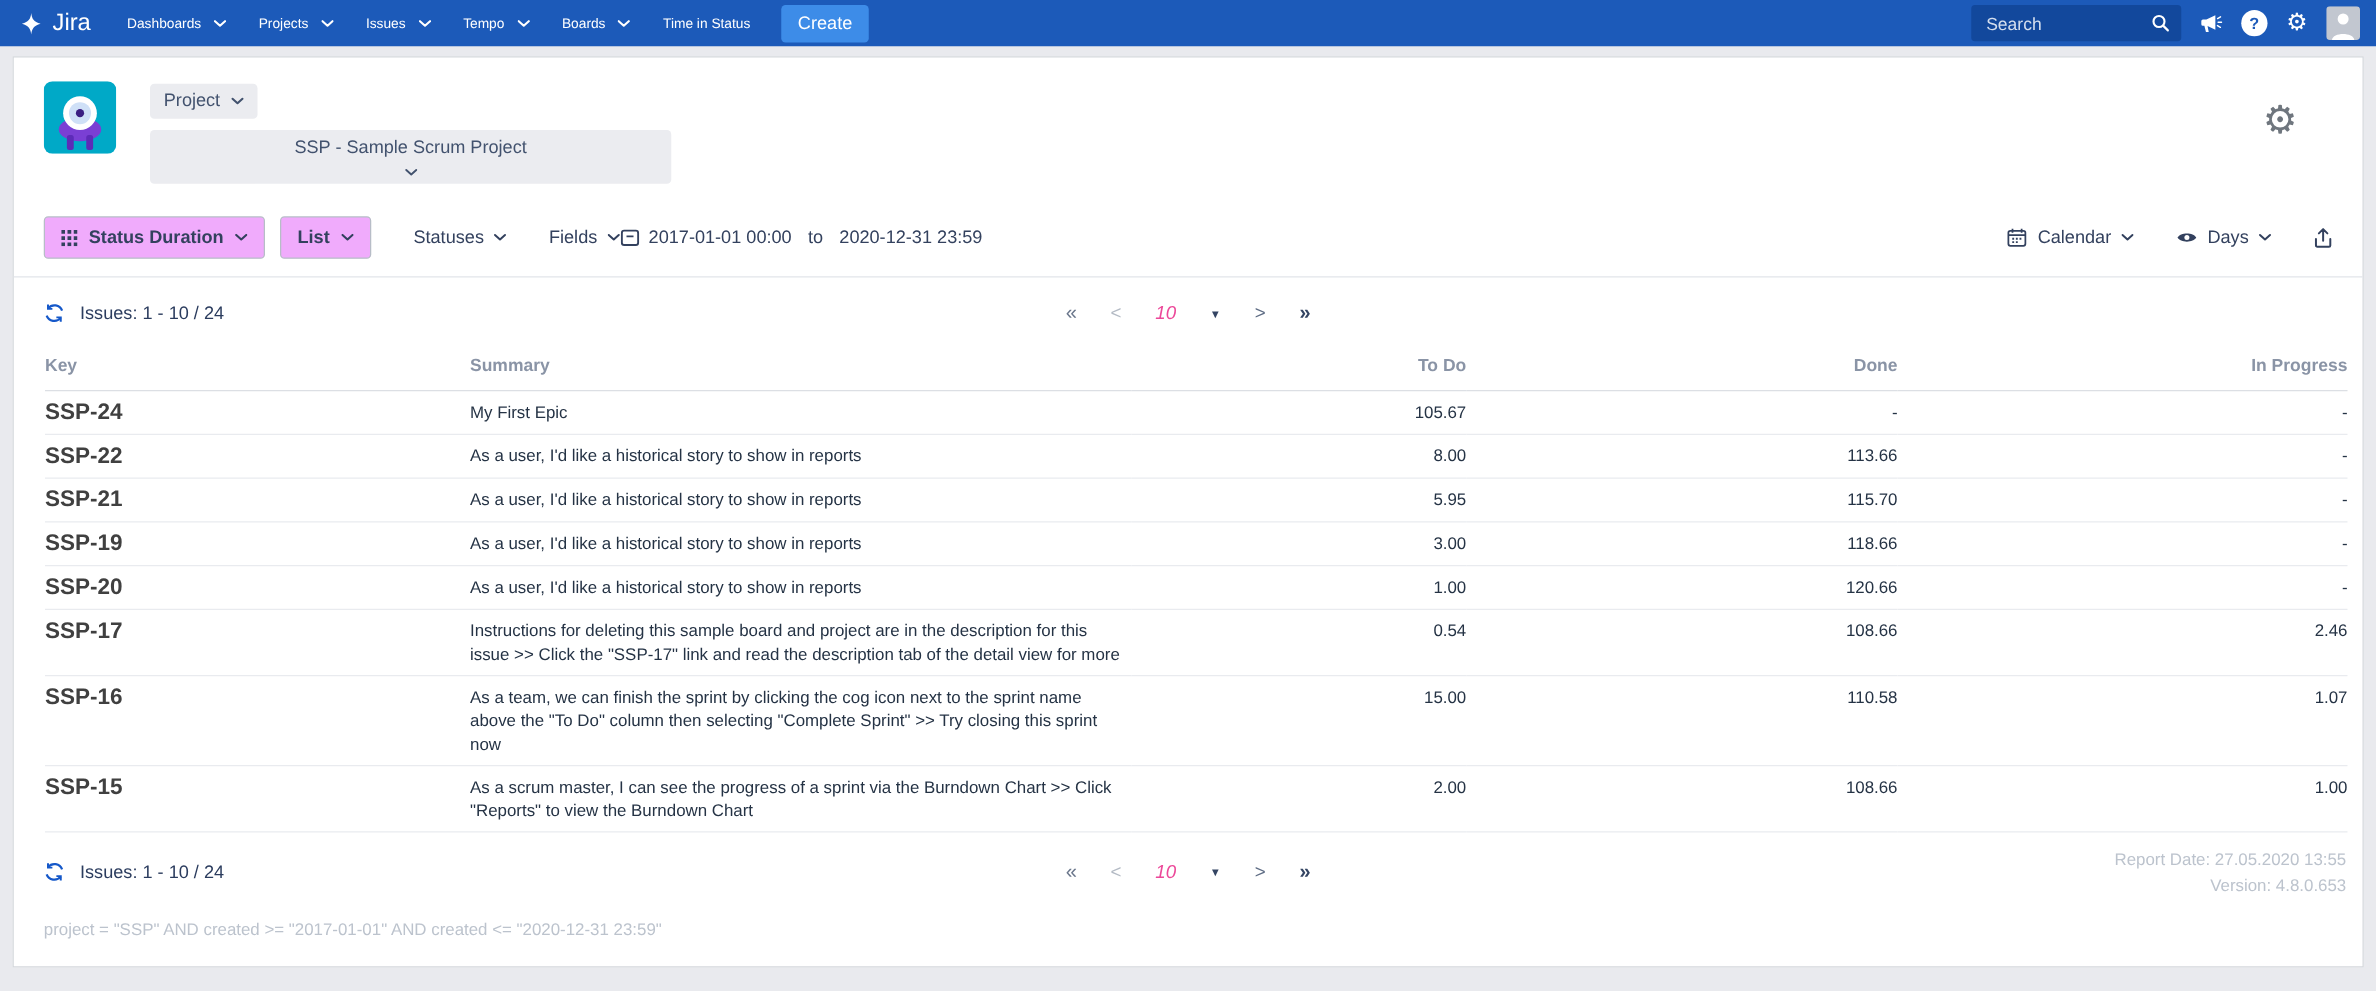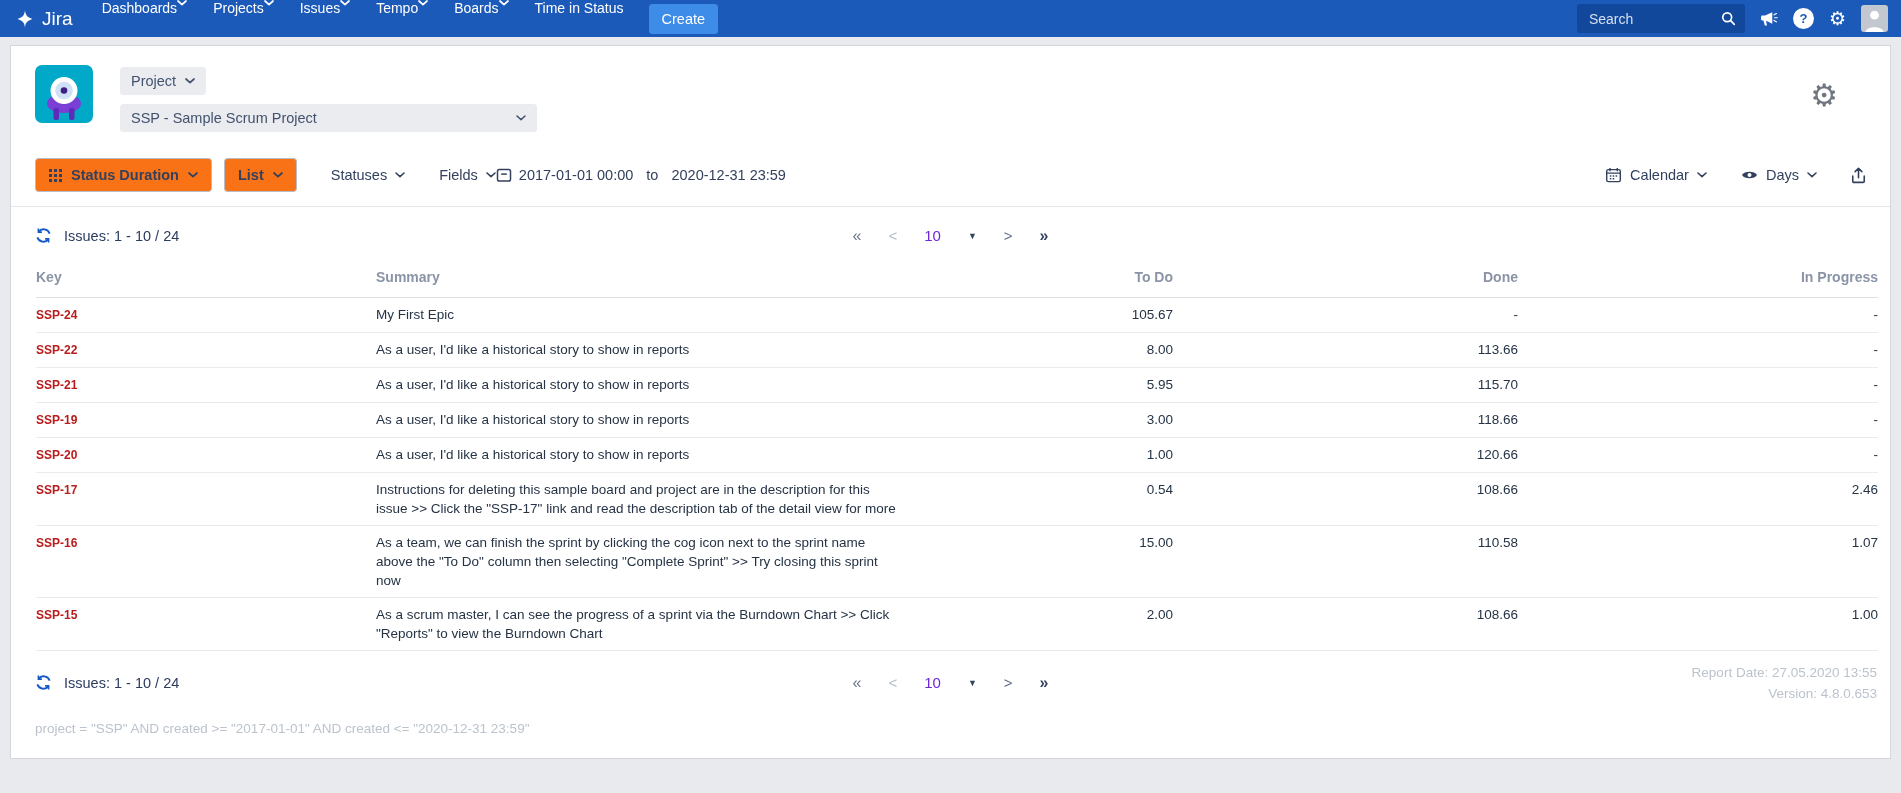--- a/index.html
+++ b/index.html
@@ -9,21 +9,21 @@
     background:#e9eaee;
     width:1901px; height:793px; overflow:hidden;
     color:#2b3c5e;
   }
   
   .topnav {
     height:37px; background:#1c5ab9; color:#fff;
     display:flex; align-items:center; padding:0 13px;
   }
   .brand { display:flex; align-items:center; gap:7px; font-size:19px; margin:0 16px 0 2px; cursor:pointer; }
-  .nav-item { display:flex; align-items:flex-start; gap:0; font-size:14px; padding:0 13px; height:100%; cursor:pointer; white-space:nowrap; }
+  .nav-item { display:flex; align-items:center; gap:10px; font-size:11px; padding:0 13px; height:100%; cursor:pointer; white-space:nowrap; }
   .create-btn {
     background:#3d8ce8; color:#fff; border:none; font-family:inherit;
     font-size:14.5px; padding:7px 13px; border-radius:3.5px; margin-left:12px; cursor:pointer;
   }
   .nav-right { margin-left:auto; display:flex; align-items:center; gap:15px; }
   .search-box {
     background:#12489c; border-radius:3px; height:29px; width:168px;
     display:flex; align-items:center; padding:0 9px 0 10px;
   }
   .search-box input {
@@ -44,31 +44,31 @@
 
   
   .project-row { display:flex; align-items:flex-start; padding:19px 24px 0 24px; position:relative; }
   .project-avatar { width:58px; height:58px; flex:0 0 auto; }
   .project-col { display:flex; flex-direction:column; gap:9px; margin-left:27px; padding-top:2px; }
   .chip {
     background:#ebecf0; color:#42526e; font-size:14.5px; border:none; font-family:inherit;
     border-radius:3.5px; padding:6px 11px; display:inline-flex; align-items:center; gap:9px;
     cursor:pointer; width:fit-content;
   }
-  .project-select { width:417px; justify-content:space-between; }
+  .project-select { width:417px; justify-content:space-between;flex-direction:column; }
   .page-gear {
     position:absolute; right:52px; top:34px; color:#6f767e; font-size:31px; line-height:1; cursor:pointer;
   }
 
   
   .toolbar {
     display:flex; align-items:center; padding:26px 24px 14px; border-bottom:1px solid #e2e5ea;
   }
   .btn-outline {
-    border:1px solid #b7bdc7; background:#f97316; border-radius:3.5px; font-family:inherit;
+    border:1px solid #b7bdc7; background:#f0abfc; border-radius:3.5px; font-family:inherit;
     font-weight:bold; color:#33415e; font-size:14.5px; padding:8px 13px;
     display:flex; align-items:center; gap:9px; cursor:pointer;
   }
   .plain-dd { display:flex; align-items:center; gap:8px; color:#33415e; font-size:14.5px; cursor:pointer; }
   .tb-left { display:flex; align-items:center; gap:12px; }
   .tb-left .plain-dd { margin-left:22px; }
   .tb-center { flex:1; display:flex; justify-content:flex-start; align-items:center; gap:7px; color:#33415e; font-size:14.5px; cursor:pointer; }
   .tb-center .sep-word { margin:0 6px; }
   .tb-right { display:flex; align-items:center; gap:34px; color:#33415e; }
 
@@ -76,37 +76,37 @@
   .issues-bar { position:relative; display:flex; align-items:center; padding:17px 24px 0; height:40px; }
   .issues-label { margin-left:12px; font-size:14.5px; color:#2b3c5e; }
   .refresh { color:#1558c9; display:flex; align-items:center; cursor:pointer; }
   .pagination {
     position:absolute; left:50%; transform:translateX(-50%);
     display:flex; align-items:center; gap:27px; font-size:15px; user-select:none;
   }
   .pg { cursor:pointer; color:#42526e; }
   .pg.first { color:#6b778c; font-size:16px; }
   .pg.prev  { color:#b3bac4; }
-  .pg.size  { color:#6d28d9; }
+  .pg.size  { color:#ec4899;font-style:italic; }
   .pg.caret { font-size:9px; color:#344563; }
   .pg.next  { color:#5e6c84; }
   .pg.last  { color:#344563; font-weight:bold; font-size:16px; }
 
   
   table.grid { border-collapse:collapse; table-layout:fixed; margin:0 12px 0 25px; width:calc(100% - 37px); }
   .grid th {
     text-align:left; font-weight:bold; color:#8a94a6; font-size:14px;
     padding:22px 0 12px; border-bottom:1px solid #dcdfe4; cursor:pointer;
   }
   .grid td {
     font-size:13.5px; color:#253345; padding:7px 0; line-height:19px;
     border-bottom:1px solid #e9ebef; vertical-align:top;
   }
   .grid th.num, .grid td.num { text-align:right; }
-  .grid td.key a { color:#b91c1c; font-weight:bold; text-decoration:none; font-size:12px; cursor:pointer; }
+  .grid td.key a { color:#404040; font-weight:bold; text-decoration:none; font-size:18px; cursor:pointer; }
   .summary-inner { max-width:552px; }
 
   
   .bottom-bar { height:46px; }
   .report-meta {
     position:absolute; right:13px; top:11px; text-align:right;
     color:#bcc3cd; font-size:13.5px; line-height:21px;
   }
   .query-line { padding:24px 24px 22px; color:#bcc3cd; font-size:13.5px; }
 

